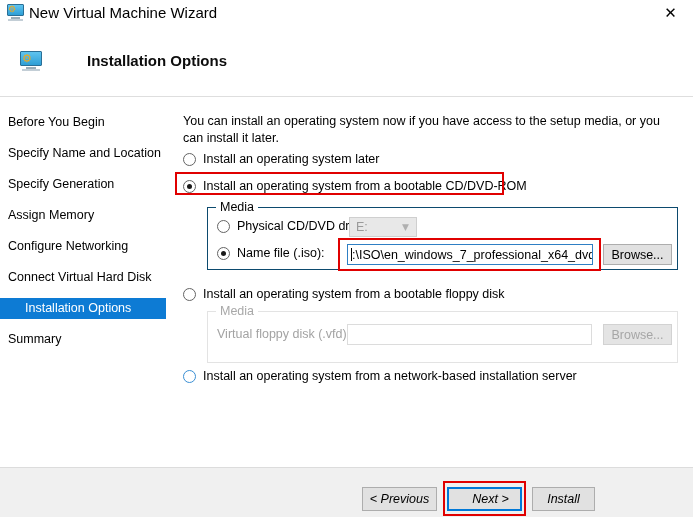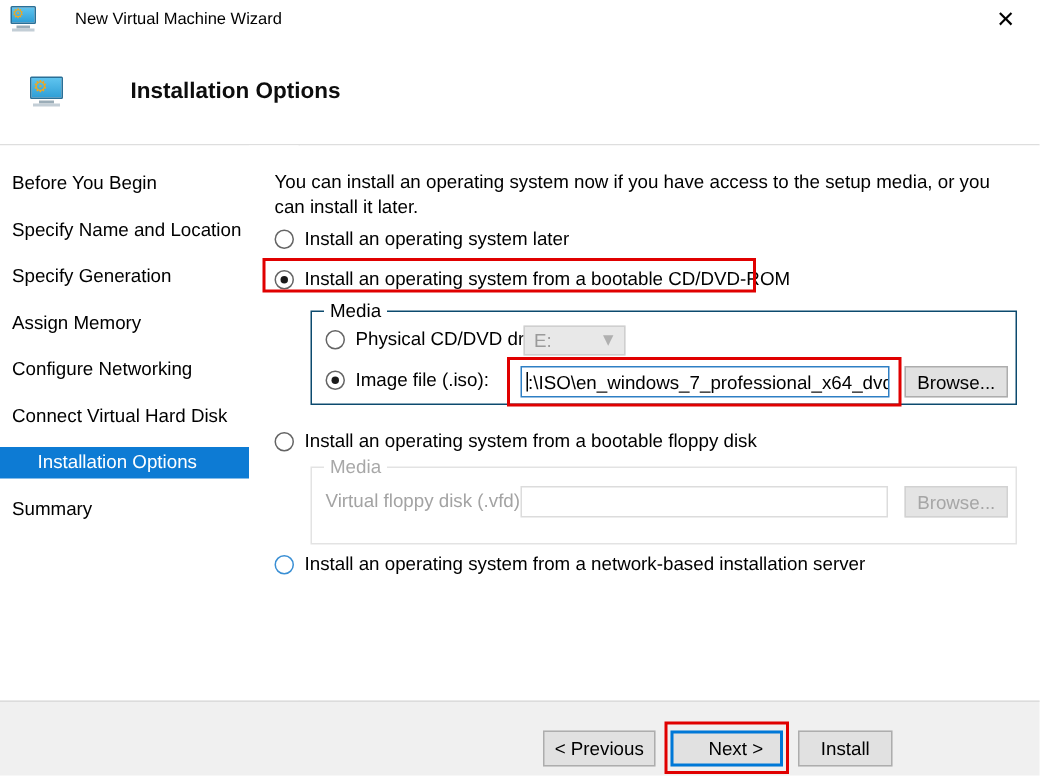--- a/index.html
+++ b/index.html
@@ -56,22 +56,22 @@
   .mon-gear {
     position: absolute;
     left: 1px; top: 1px;
     width: 8px; height: 8px;
     color: #f0a81e;
     font-size: 9px;
     line-height: 8px;
     text-align: center;
   }
   .titlebar-text {
-    margin-left: 26px;
-    font-size: 11px;
+    margin-left: 5px;
+    font-size: 15px;
     color: #000;
     white-space: nowrap;
   }
   .titlebar-close {
     position: absolute;
     right: 0; top: 0;
     width: 45px; height: 25px;
     display: flex;
     align-items: center;
     justify-content: center;
@@ -283,20 +283,21 @@
   }
 
   
   .footer {
     position: absolute;
     left: 0; top: 467px;
     width: 693px; height: 50px;
     background: #f0f0f0;
     border-top: 1px solid #dcdcdc;
     box-sizing: border-box;
+    font-style: italic;
   }
 </style>
 </head>
 <body>
 
 <div class="titlebar">
   <div class="titlebar-icon">
     <div class="mon-screen"></div>
     <div class="mon-gear">⚙</div>
     <div class="mon-stand"></div>
@@ -350,21 +351,21 @@
     <span class="radio"></span>
     <span>Physical CD/DVD drive:</span>
   </div>
   <div class="combo" style="left:183px; top:120px; width:68px; height:20px;">
     <span class="combo-text">E:</span>
     <span class="combo-arrow">▼</span>
   </div>
 
   <div class="radio-row" style="left:51px; top:149px;">
     <span class="radio checked"></span>
-    <span>Image file (.iso):</span>
+    <span>Name file (.iso):</span>
   </div>
   <div class="txtinput" style="left:181px; top:147px; width:246px; height:21px;">
     <span class="caret"></span>
     <span class="val">:\ISO\en_windows_7_professional_x64_dvd_x1</span>
   </div>
   <div class="redbox" style="left:172px; top:141px; width:263px; height:33px;"></div>
   <div class="btn" style="left:437px; top:147px; width:69px; height:21px;">Browse...</div>
 
   <div class="radio-row" style="left:17px; top:190px;">
     <span class="radio"></span>

